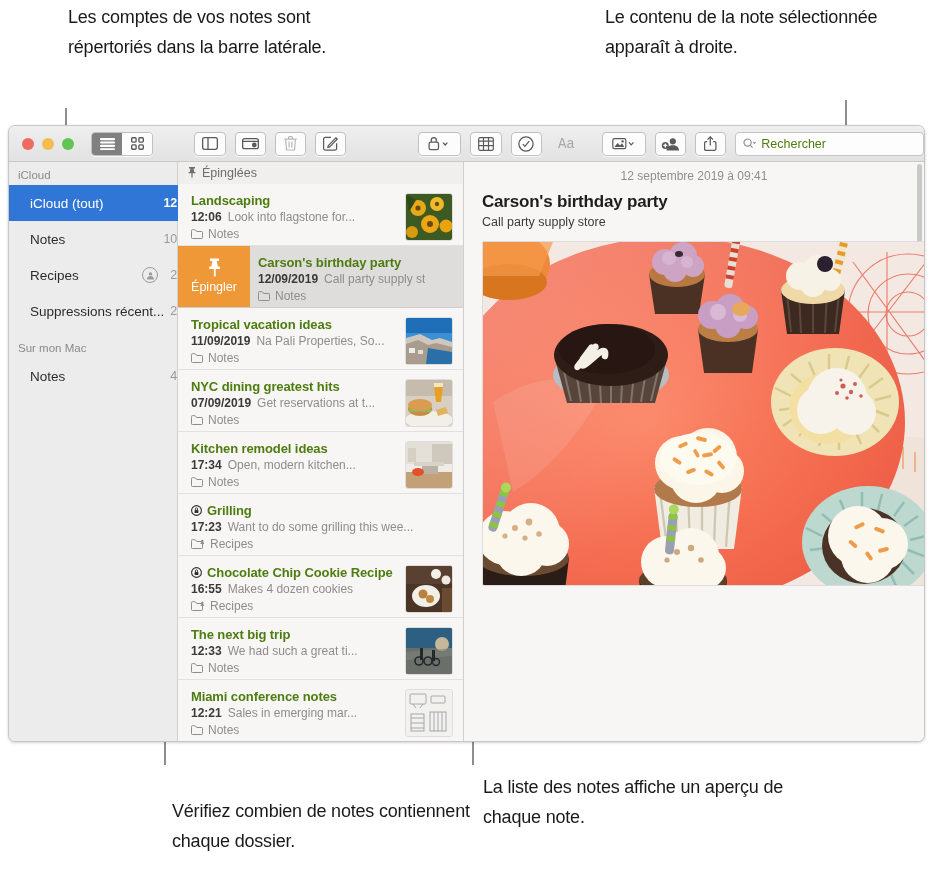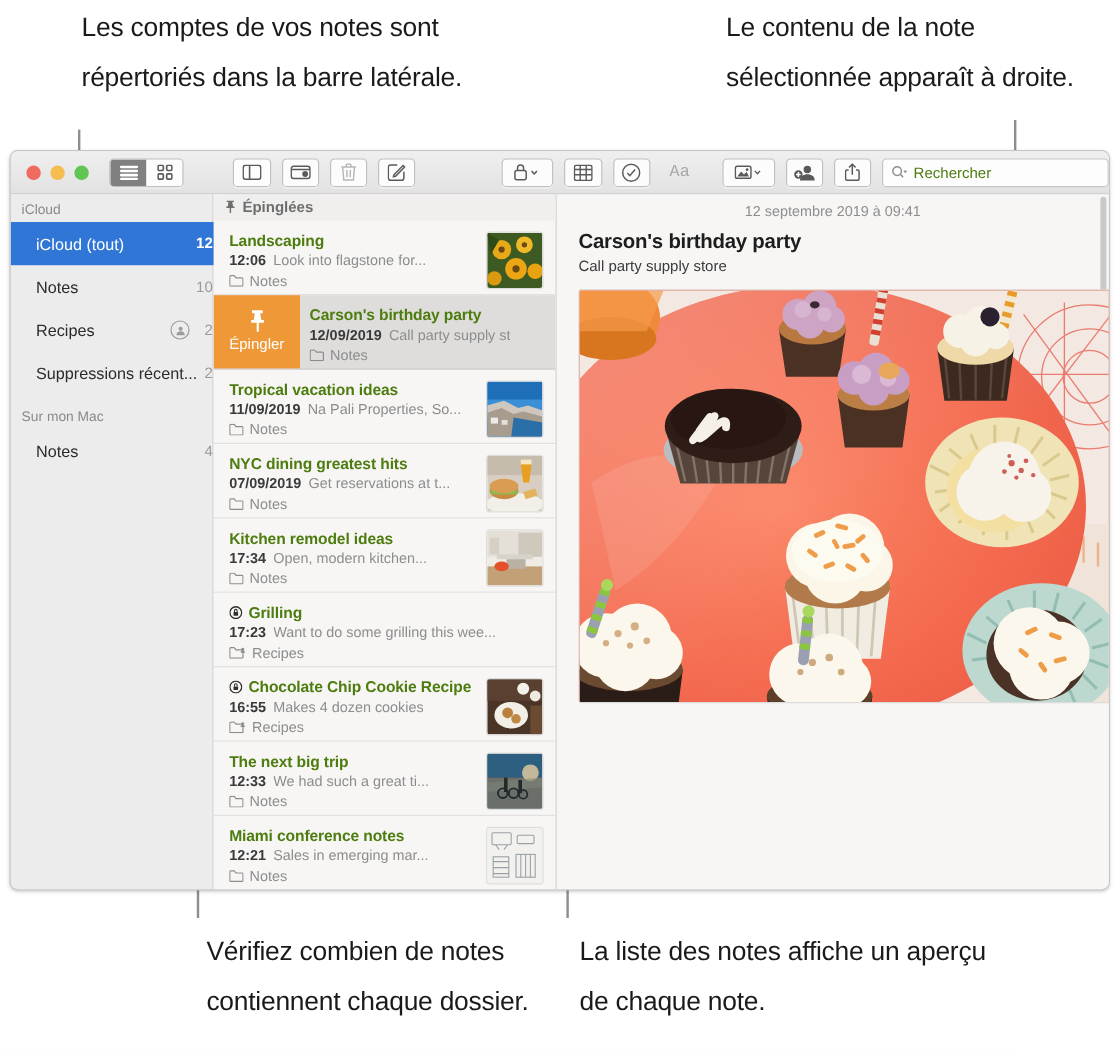--- a/index.html
+++ b/index.html
@@ -1,24 +1,24 @@
 <!DOCTYPE html>
 <html><head>
 <meta charset="utf-8">
 <style>
   html,body{margin:0;padding:0;}
   body{
     width:931px;height:878px;background:#ffffff;
     font-family:"Liberation Sans","DejaVu Sans",sans-serif;
     -webkit-font-smoothing:antialiased;overflow:hidden;position:relative;
   }
-  .callout{position:absolute;font-size:22px;line-height:42px;color:#1a1a1a;letter-spacing:-0.2px;}
+  .callout{position:absolute;font-size:18px;line-height:30px;color:#1a1a1a;letter-spacing:-0.2px;}
   .callout.c1{left:68px;top:2px;width:330px;}
   .callout.c2{left:605px;top:2px;width:300px;text-align:left;}
-  .callout.c3{left:172px;top:772px;width:300px;}
+  .callout.c3{left:172px;top:796px;width:300px;}
   .callout.c4{left:483px;top:772px;width:360px;}
   .leader{position:absolute;background:#8e8e8e;}
 
   
   .window{position:absolute;left:8px;top:125px;width:915px;height:615px;
     background:#f6f6f6;border:1px solid #c6c6c6;border-radius:7px;overflow:hidden;
     box-shadow:0 1px 3px rgba(0,0,0,.18);}
   .titlebar{height:35px;background:linear-gradient(#f0efef,#e3e2e2);
     border-bottom:1px solid #c9c9c9;display:flex;align-items:center;position:relative;}
   .traffic{display:flex;gap:8px;padding-left:13px;align-items:center;}
@@ -60,21 +60,21 @@
     margin-right:6px;display:flex;align-items:center;justify-content:center;}
   .newfolder{height:32px;border-top:1px solid #d8d8d8;display:flex;align-items:center;
     gap:7px;padding-left:11px;font-size:12.5px;color:#3a3a3a;background:#ececec;}
   .plusdisc{width:15px;height:15px;border-radius:50%;background:#6e6e6e;color:#fff;
     font-size:13px;line-height:14px;text-align:center;font-weight:700;}
 
   
   .list{width:285px;background:#f7f6f5;border-right:1px solid #cfcfcf;
     display:flex;flex-direction:column;position:relative;overflow:hidden;}
   .pinhdr{height:24px;display:flex;align-items:center;gap:6px;padding-left:10px;
-    font-size:12.5px;color:#6e6e6e;background:#f0efee;font-weight:bold;}
+    font-size:12.5px;color:#6e6e6e;background:#f0efee;}
   .note{display:flex;align-items:flex-start;gap:8px;padding:9px 10px 9px 13px;
     border-bottom:1px solid #e2e1e0;position:relative;min-height:54px;box-sizing:border-box;}
   .note .txt{flex:1;min-width:0;}
   .note .ttl{font-size:13px;font-weight:700;color:#4d7c0f;letter-spacing:-0.1px;
     white-space:nowrap;overflow:hidden;text-overflow:ellipsis;}
   .note .sub{font-size:12px;color:#8d8d8d;margin-top:2px;display:flex;gap:6px;
     white-space:nowrap;overflow:hidden;}
   .note .sub .when{color:#3a3a3a;font-weight:700;flex:none;}
   .note .sub .prev{overflow:hidden;text-overflow:ellipsis;}
   .note .fold{font-size:12px;color:#8d8d8d;margin-top:3px;display:flex;align-items:center;gap:5px;}

